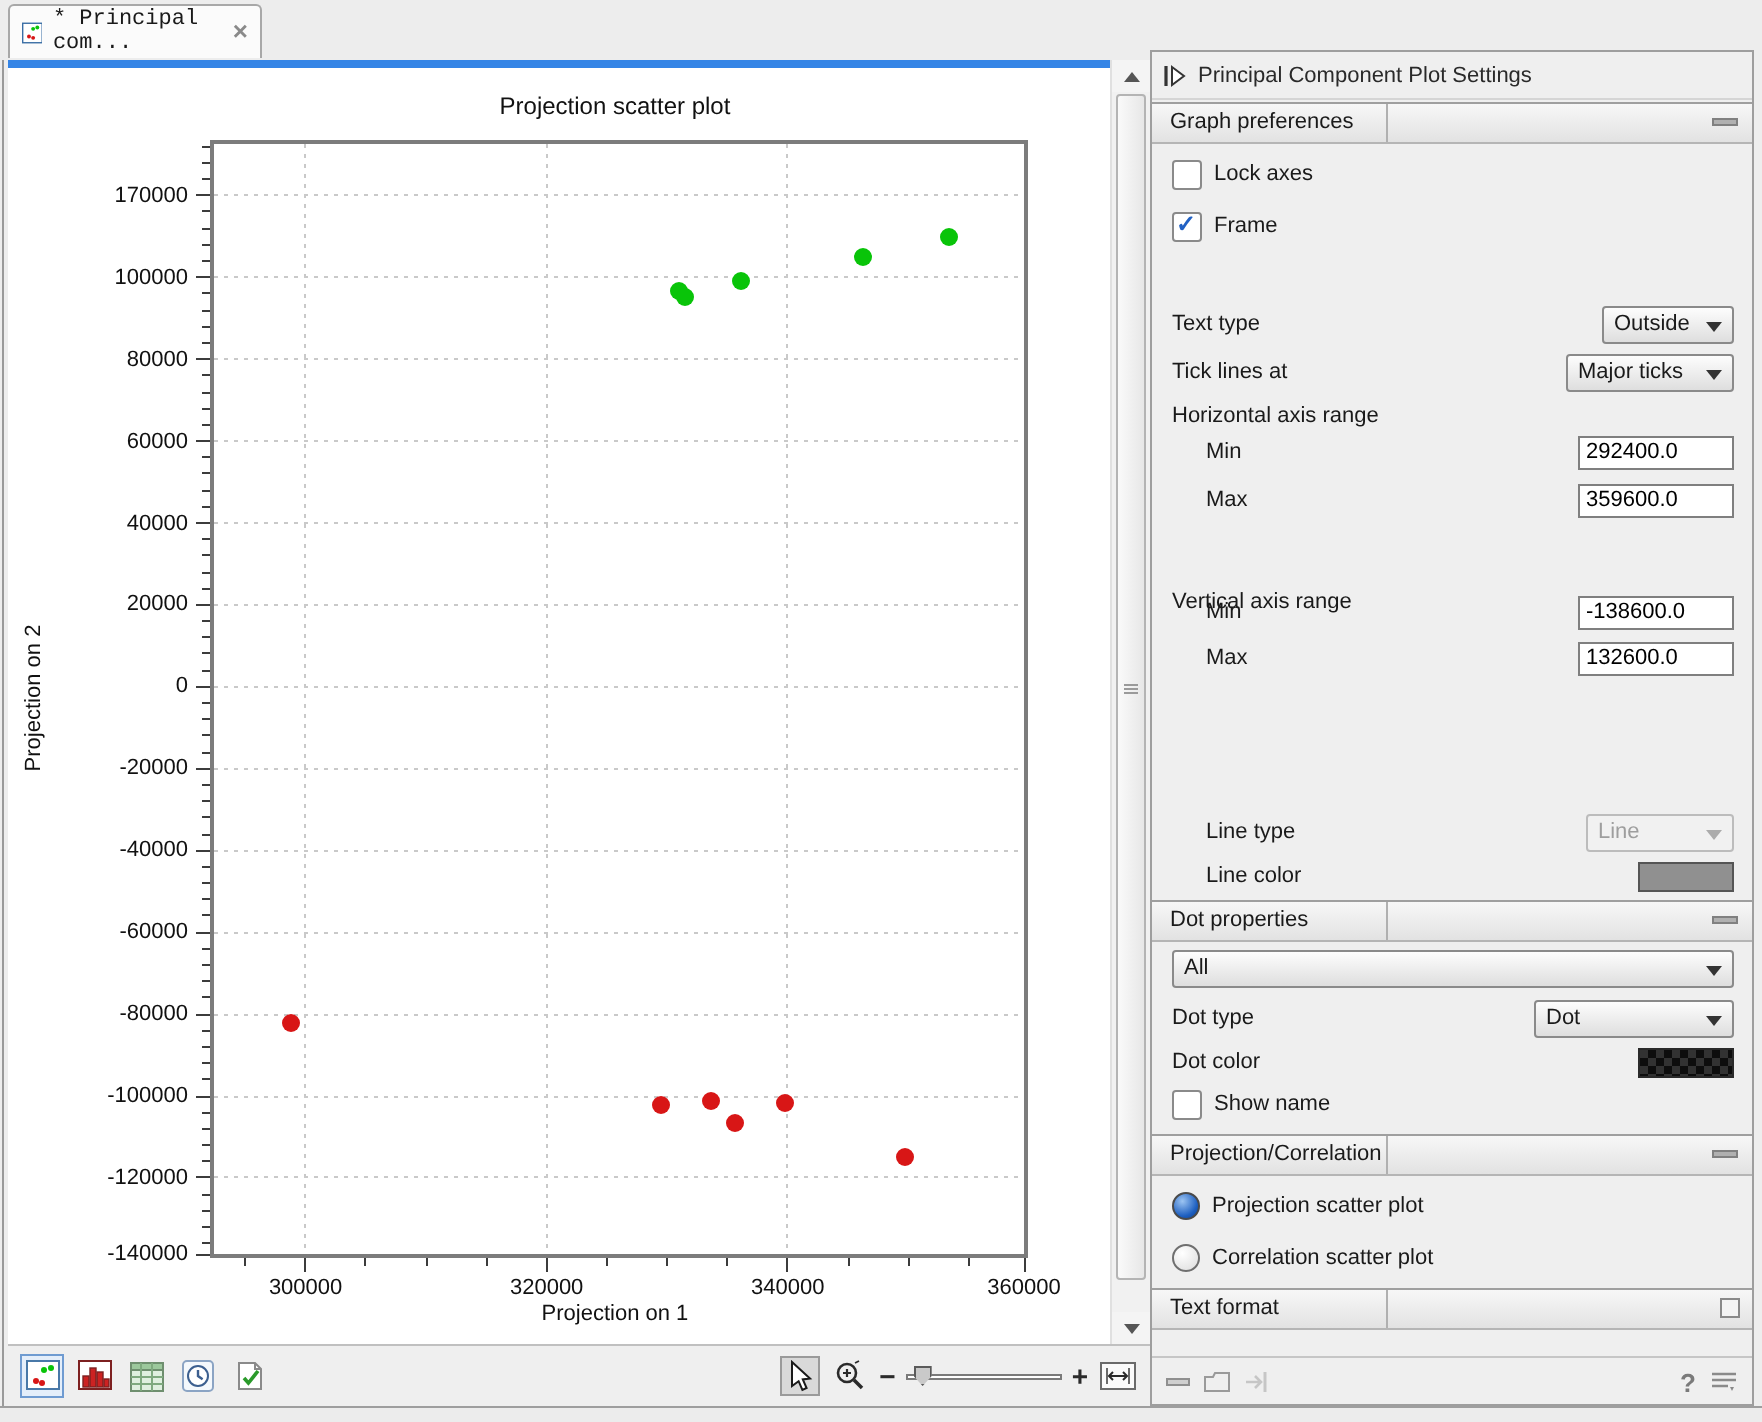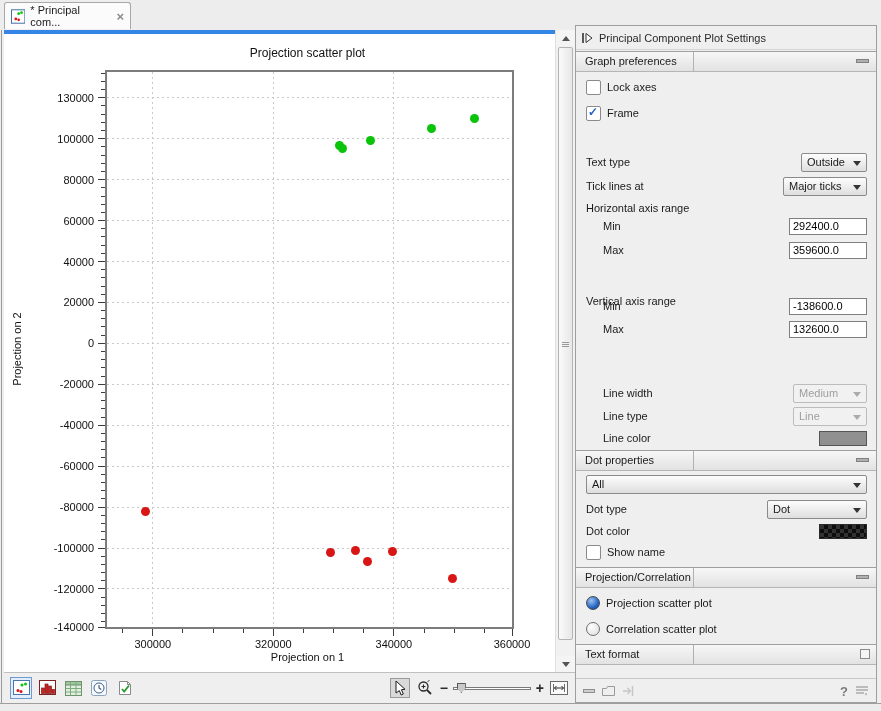--- a/index.html
+++ b/index.html
@@ -1,19 +1,19 @@
 <!DOCTYPE html>
 <html><head>
 <meta charset="utf-8">
 <style>
   html,body{margin:0;padding:0;}
   .screen{position:relative;width:881px;height:711px;background:#eeeeee;overflow:hidden;
           font-family:"Liberation Sans",sans-serif;font-size:11px;color:#1a1a1a;}
   
-  .tabstrip{position:absolute;left:0;top:0;width:881px;height:30px;background:#ededed;}
+  .tabstrip{position:absolute;left:0;top:0;width:881px;height:30px;background:#ededed;font-family:Liberation Mono, monospace;}
   .tab{position:absolute;left:4px;top:2px;width:127px;height:27px;background:#fbfbfb;
        border:1px solid #a8a8a8;border-bottom:none;border-radius:3px 3px 0 0;
        display:flex;align-items:center;gap:5px;padding:0 6px;box-sizing:border-box;}
   .tab-close{color:#8a8a8a;font-size:13px;font-weight:bold;margin-left:2px;line-height:1;}
   .bluebar{position:absolute;left:4px;top:30px;width:571px;height:4px;background:#3585e6;}
   .edge-left{position:absolute;left:1px;top:30px;width:1px;height:673px;background:#9a9a9a;}
   .bottom-strip{position:absolute;left:0;top:703px;width:881px;height:8px;background:#ececec;border-top:1px solid #9e9e9e;box-sizing:border-box;}
   
   .editor{position:absolute;left:4px;top:34px;width:551px;height:638px;background:#ffffff;}
   #plot{position:absolute;left:101px;top:36px;width:405px;height:555px;border:2px solid #7c7c7c;background:#fff;}
@@ -164,21 +164,21 @@
         <div style="position: absolute; left: -9px; top: 148.073px; width: 7px; height: 1px; background: rgb(60, 60, 60);"></div>
         <div style="position: absolute; left: -13px; top: 148.573px; transform: translate(-100%, -50%); font: 11px &quot;Liberation Sans&quot;, sans-serif; color: rgb(17, 17, 17); white-space: nowrap;">60000</div>
         <div style="position: absolute; left: 0px; top: 107.144px; width: 405px; height: 1px; background: repeating-linear-gradient(to right, rgb(201, 201, 201) 0px, rgb(201, 201, 201) 2px, transparent 2px, transparent 5px);"></div>
         <div style="position: absolute; left: -9px; top: 107.144px; width: 7px; height: 1px; background: rgb(60, 60, 60);"></div>
         <div style="position: absolute; left: -13px; top: 107.644px; transform: translate(-100%, -50%); font: 11px &quot;Liberation Sans&quot;, sans-serif; color: rgb(17, 17, 17); white-space: nowrap;">80000</div>
         <div style="position: absolute; left: 0px; top: 66.2146px; width: 405px; height: 1px; background: repeating-linear-gradient(to right, rgb(201, 201, 201) 0px, rgb(201, 201, 201) 2px, transparent 2px, transparent 5px);"></div>
         <div style="position: absolute; left: -9px; top: 66.2146px; width: 7px; height: 1px; background: rgb(60, 60, 60);"></div>
         <div style="position: absolute; left: -13px; top: 66.7146px; transform: translate(-100%, -50%); font: 11px &quot;Liberation Sans&quot;, sans-serif; color: rgb(17, 17, 17); white-space: nowrap;">100000</div>
         <div style="position: absolute; left: 0px; top: 25.2854px; width: 405px; height: 1px; background: repeating-linear-gradient(to right, rgb(201, 201, 201) 0px, rgb(201, 201, 201) 2px, transparent 2px, transparent 5px);"></div>
         <div style="position: absolute; left: -9px; top: 25.2854px; width: 7px; height: 1px; background: rgb(60, 60, 60);"></div>
-        <div style="position: absolute; left: -13px; top: 25.7854px; transform: translate(-100%, -50%); font: 11px &quot;Liberation Sans&quot;, sans-serif; color: rgb(17, 17, 17); white-space: nowrap;">130000</div>
+        <div style="position: absolute; left: -13px; top: 25.7854px; transform: translate(-100%, -50%); font: 11px &quot;Liberation Sans&quot;, sans-serif; color: rgb(17, 17, 17); white-space: nowrap;">170000</div>
         <div style="position: absolute; left: -6px; top: 549.179px; width: 4px; height: 1px; background: rgb(60, 60, 60);"></div>
         <div style="position: absolute; left: -6px; top: 540.993px; width: 4px; height: 1px; background: rgb(60, 60, 60);"></div>
         <div style="position: absolute; left: -6px; top: 532.808px; width: 4px; height: 1px; background: rgb(60, 60, 60);"></div>
         <div style="position: absolute; left: -6px; top: 524.622px; width: 4px; height: 1px; background: rgb(60, 60, 60);"></div>
         <div style="position: absolute; left: -6px; top: 508.25px; width: 4px; height: 1px; background: rgb(60, 60, 60);"></div>
         <div style="position: absolute; left: -6px; top: 500.064px; width: 4px; height: 1px; background: rgb(60, 60, 60);"></div>
         <div style="position: absolute; left: -6px; top: 491.878px; width: 4px; height: 1px; background: rgb(60, 60, 60);"></div>
         <div style="position: absolute; left: -6px; top: 483.692px; width: 4px; height: 1px; background: rgb(60, 60, 60);"></div>
         <div style="position: absolute; left: -6px; top: 467.321px; width: 4px; height: 1px; background: rgb(60, 60, 60);"></div>
         <div style="position: absolute; left: -6px; top: 459.135px; width: 4px; height: 1px; background: rgb(60, 60, 60);"></div>
@@ -376,26 +376,20 @@
       <span>Vertical axis range</span>
     </div>
     <div class="prow" style="top:270px;">
       <span class="indent">Min</span>
       <input class="tin" value="-138600.0" style="">
     </div>
     <div class="prow" style="top:293px;">
       <span class="indent">Max</span>
       <input class="tin" value="132600.0" style="">
     </div>
-    <div class="prow" style="top:357px;">
-      <span class="indent">Line width</span>
-      <span class="dd disabled w74">
-          <span>Medium</span>
-        </span>
-    </div>
     <div class="prow" style="top:380px;">
       <span class="indent">Line type</span>
       <span class="dd disabled w74">
           <span>Line</span>
         </span>
     </div>
     <div class="prow" style="top:402px;">
       <span class="indent">Line color</span>
       <span class="swatch gray"></span>
     </div>

